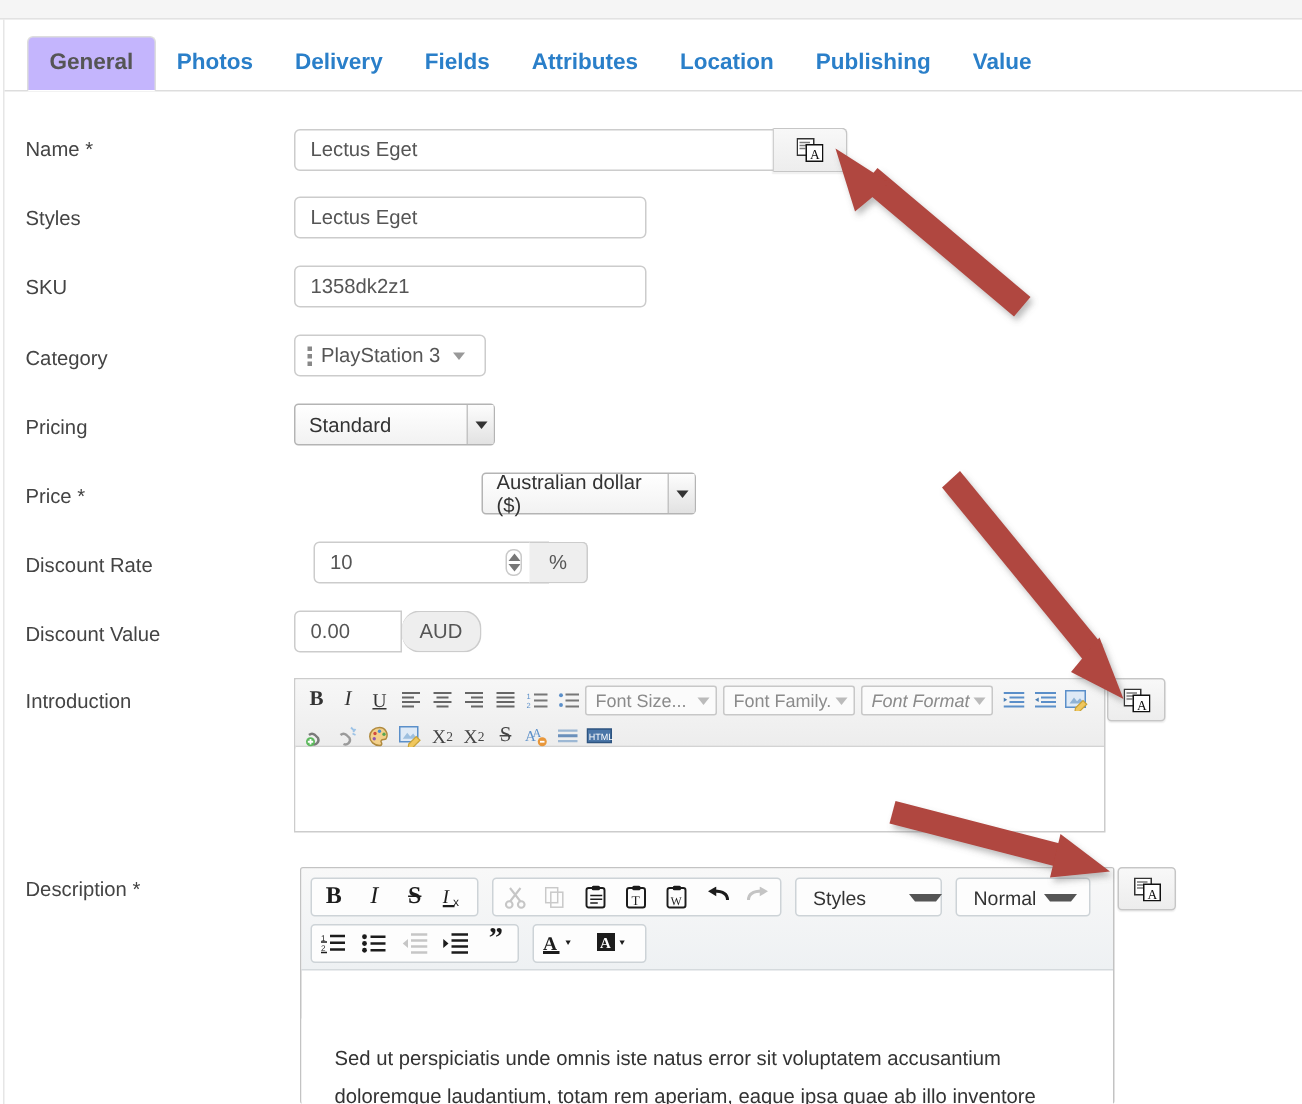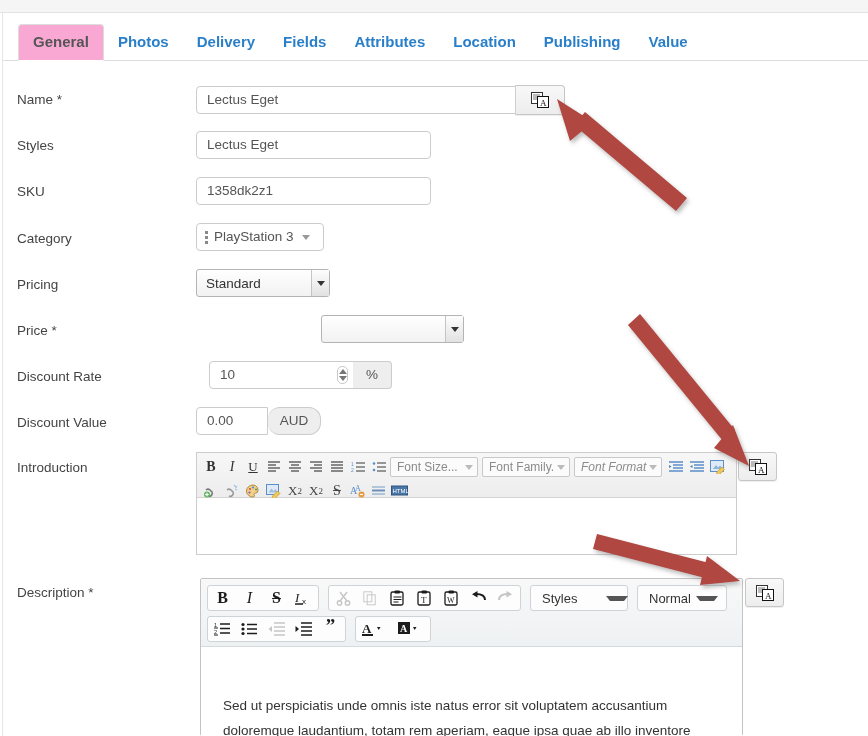--- a/index.html
+++ b/index.html
@@ -33,21 +33,21 @@
     position: absolute; left: 3px; top: 60px; width: 865px; height: 1px;
     background: #dddddd;
   }
   .tab {
     font-size: 15px; font-weight: bold; color: #2a7fc9;
     padding: 8px 14px 9px 14px; line-height: 18px;
     white-space: nowrap; cursor: pointer;
   }
   .tab.active {
     color: #555555;
-    background: #f9a8d4;
+    background: #c4b5fd;
     border: 1px solid #dddddd;
     border-bottom: 1px solid #ffffff;
     border-radius: 4px 4px 0 0;
     position: relative; z-index: 3;
     margin-bottom: -1px;
   }
   .lbl {
     position: absolute; left: 17px;
     font-size: 13.5px; color: #444444; line-height: 16px;
     white-space: nowrap;
@@ -267,20 +267,21 @@
   <div class="lbl" style="top:277px;">Pricing</div>
   <div class="nselect" style="left:196px; top:269px; width:134px;">
     <span>Standard</span>
     <span class="arrowbox">
         <span class="tri"></span>
       </span>
   </div>
 
   <div class="lbl" style="top:323px;">Price *</div>
   <div class="nselect" style="left:321px; top:315px; width:143px;">
+    <span>Australian dollar ($)</span>
     <span class="arrowbox">
         <span class="tri"></span>
       </span>
   </div>
 
   <div class="lbl" style="top:369px;">Discount Rate</div>
   <div class="txtinput flat-right" style="left:196px; top:361px; width:157px;margin-left:13px;">10</div>
   <div class="spinner" style="left:337px; top:366px;">
     <span class="su"></span>
     <span class="sd"></span>

